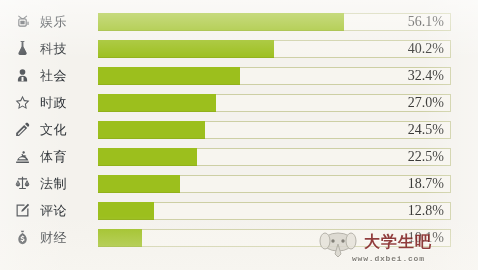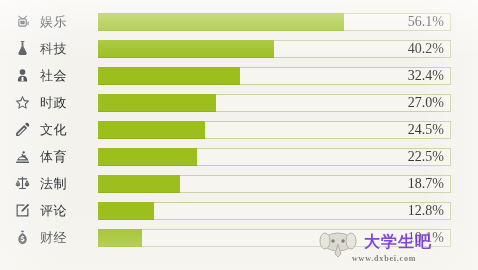--- a/index.html
+++ b/index.html
@@ -98,34 +98,34 @@
     width: 160px;
     height: 40px;
     z-index: 5;
     opacity: 0.85;
     pointer-events: none;
   }
   .wm-text {
     position: absolute;
     left: 40px;
     bottom: 3px;
-    font-family: Liberation Serif, serif;
+    font-family: Liberation Mono, monospace;
     font-size: 8px;
     font-weight: bold;
     letter-spacing: 0.8px;
     color: #6d6a63;
     text-shadow: 0 1px 0 rgba(255,255,255,0.9);
   }
   .wm-cn {
     position: absolute;
     left: 52px;
     bottom: 13px;
     font-size: 16px;
     font-weight: bold;
-    color: #6d28d9;
+    color: #7f1d1d;
     text-shadow: 0 1px 0 rgba(255,255,255,0.9);
     letter-spacing: 1px;
   }
   .wm-mark {
     position: absolute;
     left: 6px;
     bottom: 8px;
     width: 40px;
     height: 28px;
   }

